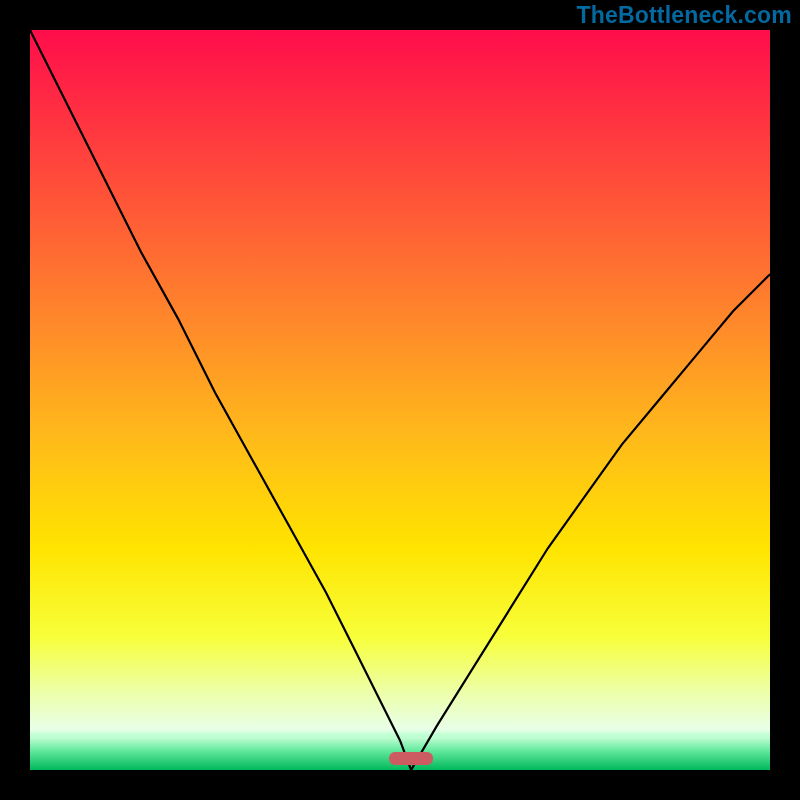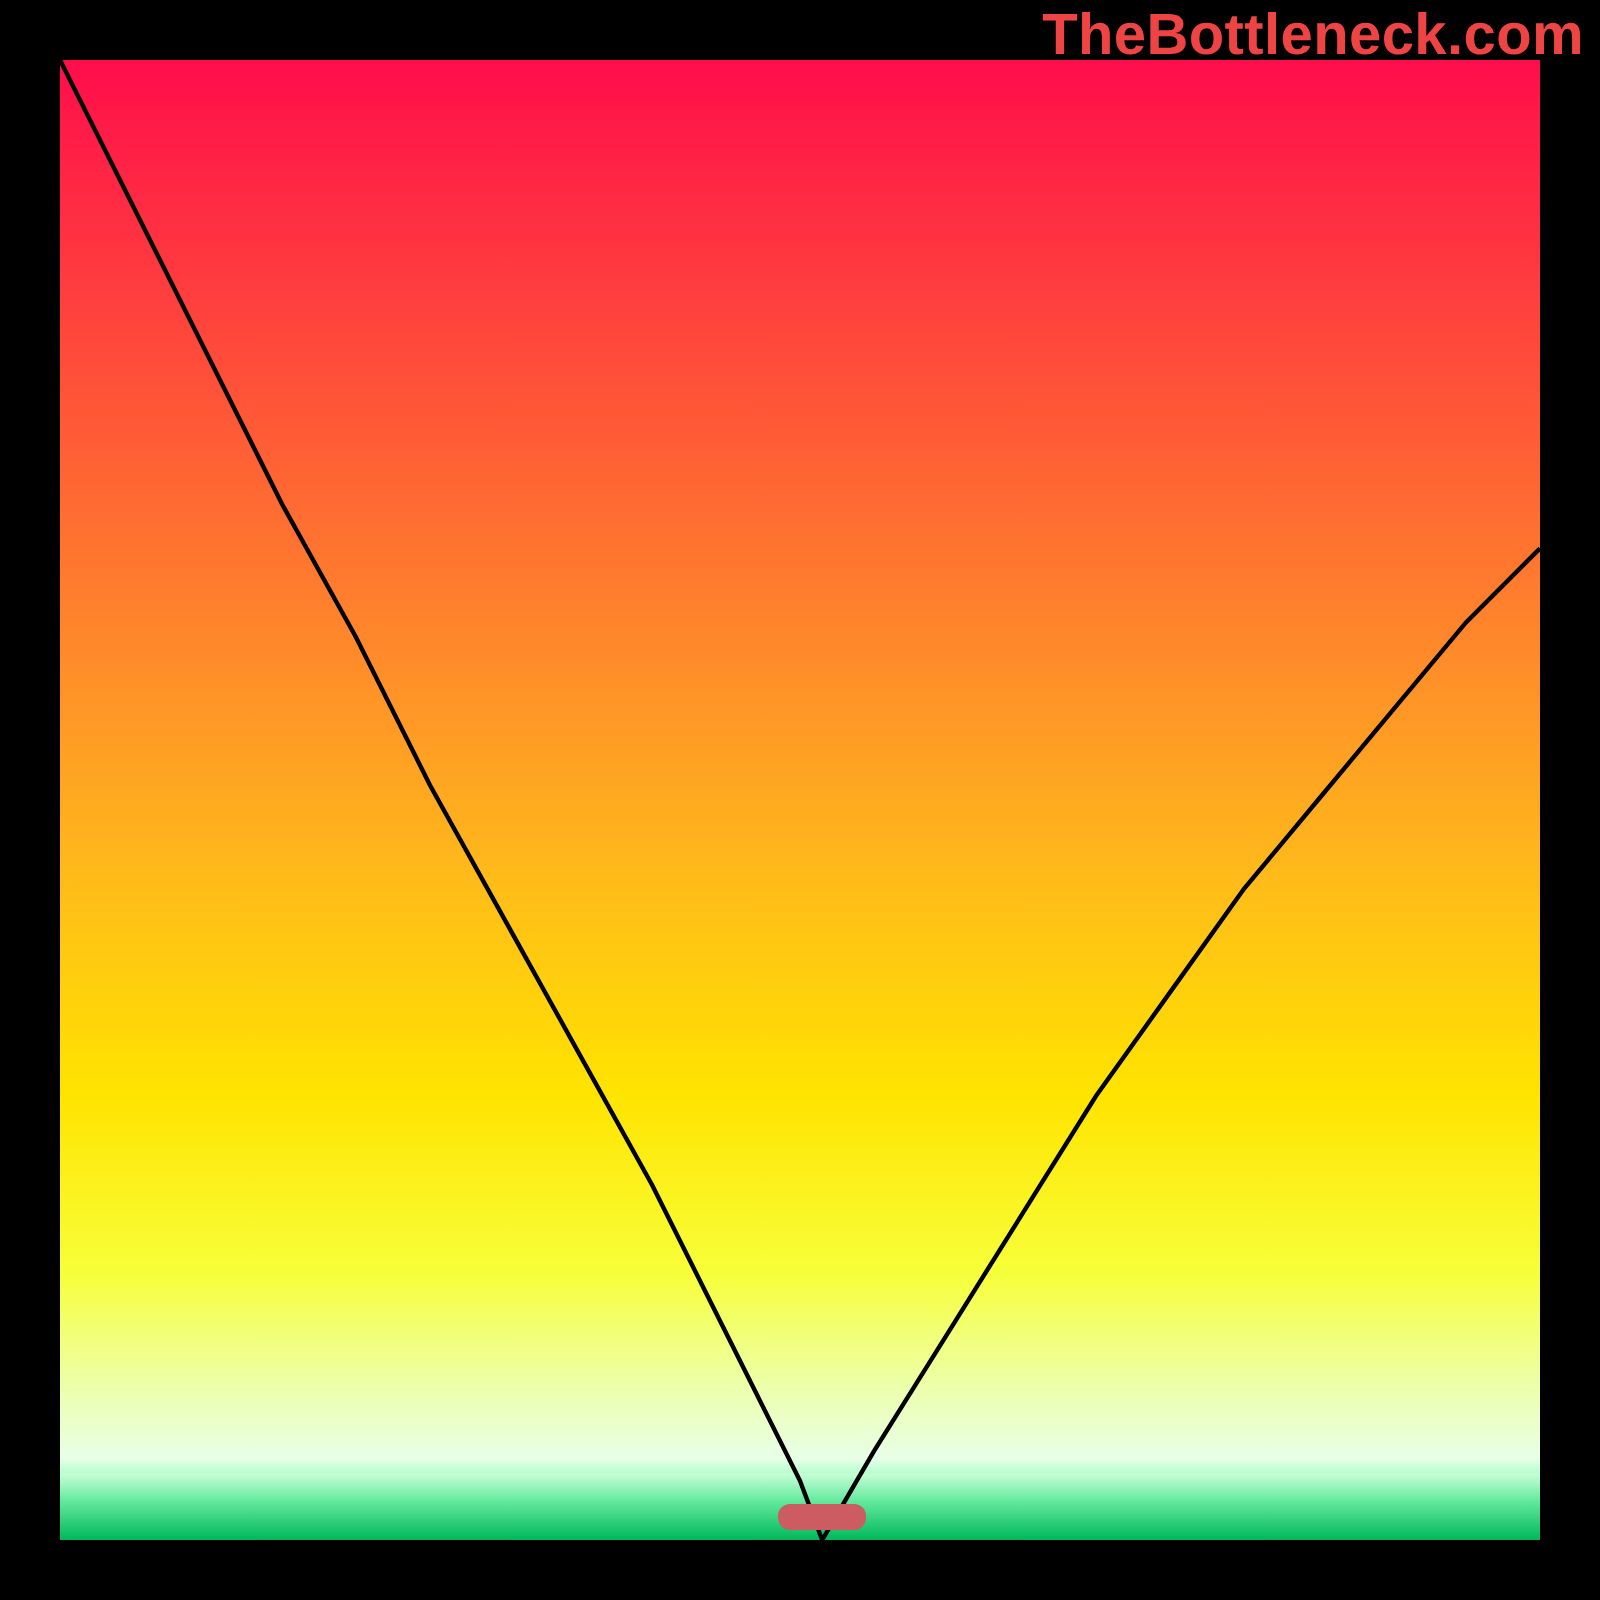--- a/index.html
+++ b/index.html
@@ -40,22 +40,22 @@
   .target-marker {
     position: absolute;
     border-radius: 6px;
   }
   .watermark {
     position: absolute;
     top: 2px;
     right: 8px;
     font-family: Arial, Helvetica, sans-serif;
     font-weight: 600;
-    font-size: 29px;
-    color: #ef4444;
+    font-size: 23px;
+    color: #0369a1;
     letter-spacing: 0.2px;
   }
 </style>
 </head>
 <body>
 <div class="wrap">
 
   <div class="watermark">TheBottleneck.com</div>
 
   <div class="plot-area">

